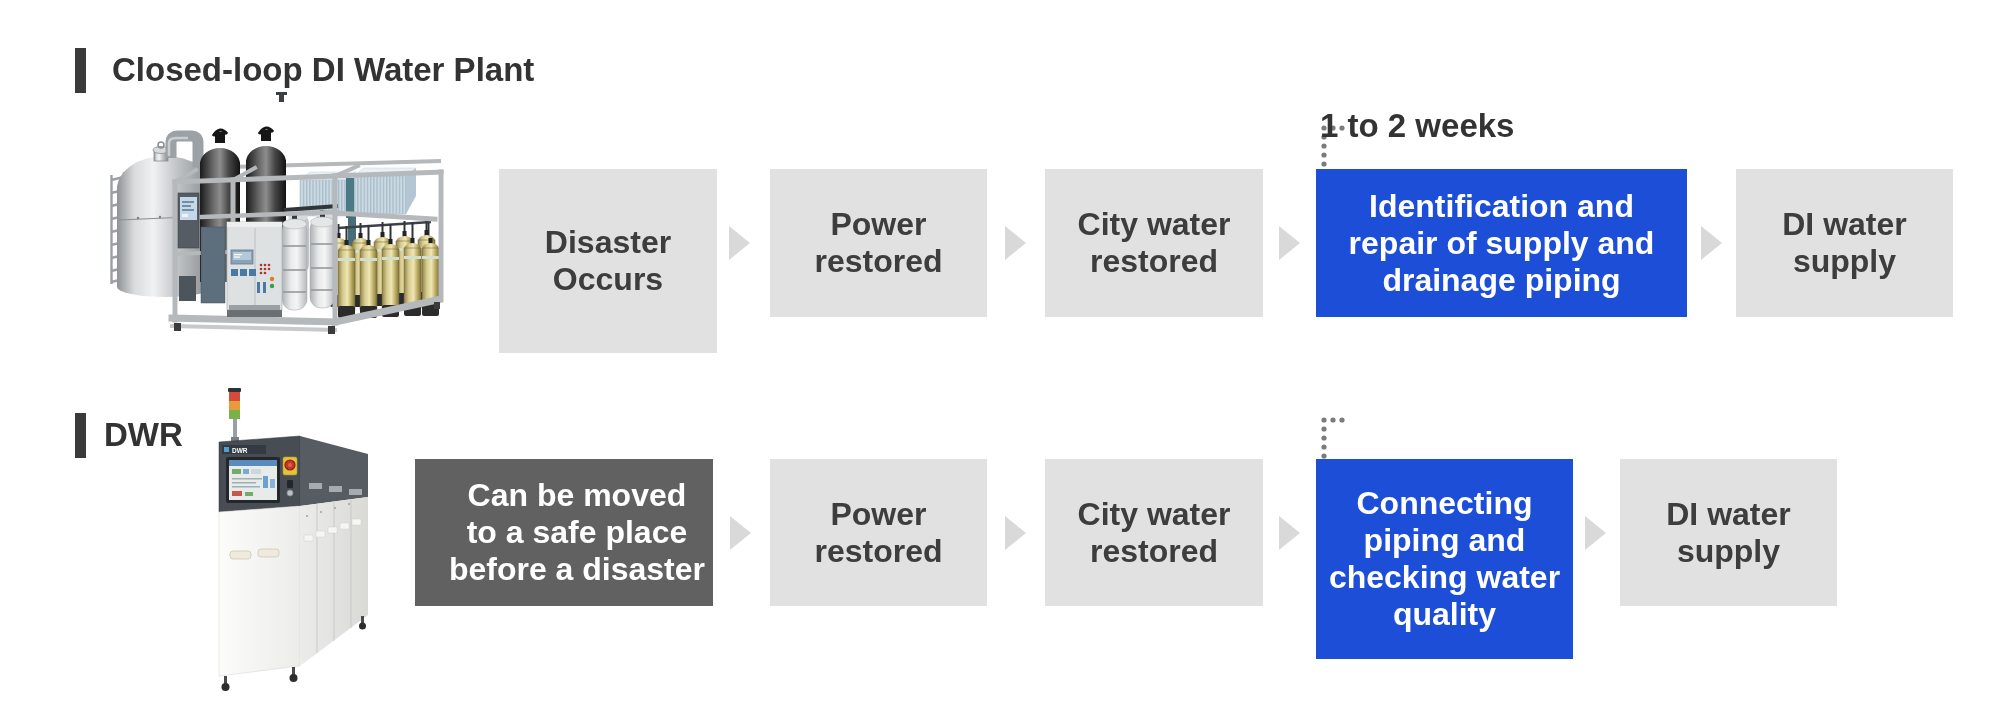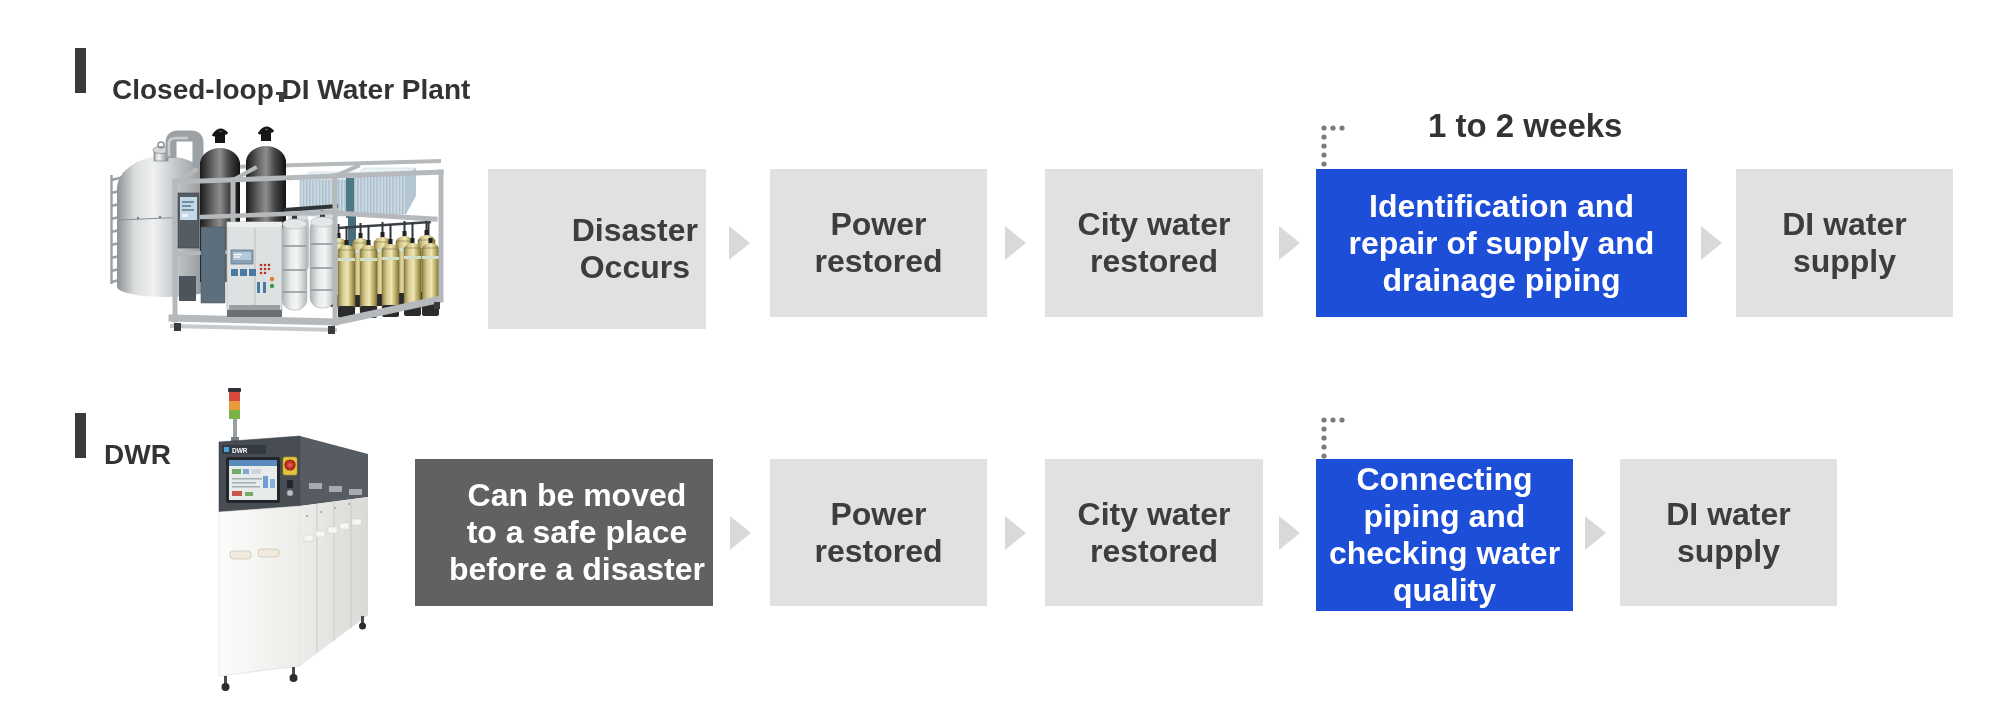--- a/index.html
+++ b/index.html
@@ -3,61 +3,61 @@
 <meta charset="utf-8">
 <style>
   html,body{margin:0;padding:0;background:#fff;}
   #canvas{position:relative;width:2000px;height:728px;background:#ffffff;overflow:hidden;
           font-family:"Liberation Sans","DejaVu Sans",sans-serif;}
 
   
   .sec-bar{position:absolute;width:11px;background:#3a3a3a;}
   .bar1{left:75px;top:48px;height:45px;}
   .bar2{left:75px;top:413px;height:45px;}
-  .sec-title{position:absolute;font-size:28px;font-weight:bold;color:#333;white-space:nowrap;line-height:44px;margin-top:20px;}
+  .sec-title{position:absolute;font-size:33px;font-weight:bold;color:#333;white-space:nowrap;line-height:44px;}
   .title1{left:112px;top:48px;}
   .title2{left:104px;top:413px;}
 
   
   .machine{position:absolute;}
   .m1{left:98px;top:92px;width:390px;height:250px;}
   .m2{left:205px;top:385px;width:190px;height:310px;}
 
   
   .step{position:absolute;display:flex;align-items:center;justify-content:center;
         text-align:center;font-weight:bold;font-size:32px;line-height:37px;
         white-space:pre-line;padding:0 8px;box-sizing:border-box;}
   .gray{background:#e1e1e1;color:#3d3d3d;}
   .blue{background:#1d4ed8;color:#ffffff;}
   .dark{background:#616161;color:#ffffff;justify-content:flex-end;}
 
-  .r1s0{left:488px;top:169px;width:218px;height:160px;justify-content:flex-end;}
+  .r1s0{left:499px;top:169px;width:218px;height:184px;}
   .r1s1{left:770px;top:169px;width:217px;height:148px;}
   .r1s2{left:1045px;top:169px;width:218px;height:148px;}
   .r1s3{left:1316px;top:169px;width:371px;height:148px;}
   .r1s4{left:1736px;top:169px;width:217px;height:148px;}
 
   .r2s0{left:415px;top:459px;width:298px;height:147px;}
   .r2s1{left:770px;top:459px;width:217px;height:147px;}
   .r2s2{left:1045px;top:459px;width:218px;height:147px;}
-  .r2s3{left:1316px;top:459px;width:257px;height:152px;}
+  .r2s3{left:1316px;top:459px;width:257px;height:200px;}
   .r2s4{left:1620px;top:459px;width:217px;height:147px;}
 
   
   .arr{position:absolute;width:0;height:0;
        border-top:17px solid transparent;border-bottom:17px solid transparent;
        border-left:21px solid #d9d9d9;}
   .a10{left:729px;top:226px;} .a11{left:1005px;top:226px;}
   .a12{left:1279px;top:226px;} .a13{left:1701px;top:226px;}
   .a20{left:730px;top:516px;} .a21{left:1005px;top:516px;}
   .a22{left:1279px;top:516px;} .a23{left:1585px;top:516px;}
 
   
   .time-label{position:absolute;font-size:33px;font-weight:bold;color:#333;line-height:40px;white-space:nowrap;}
-  .t1{left:1428px;top:106px;}
+  .t1{left:1320px;top:106px;}
   .t2{left:1356px;top:403px;}
   .bracket{position:absolute;width:30px;height:46px;}
   .bk1{left:1320px;top:124px;}
   .bk2{left:1320px;top:416px;}
 </style>
 </head>
 <body>
 
 <div id="canvas">
 

